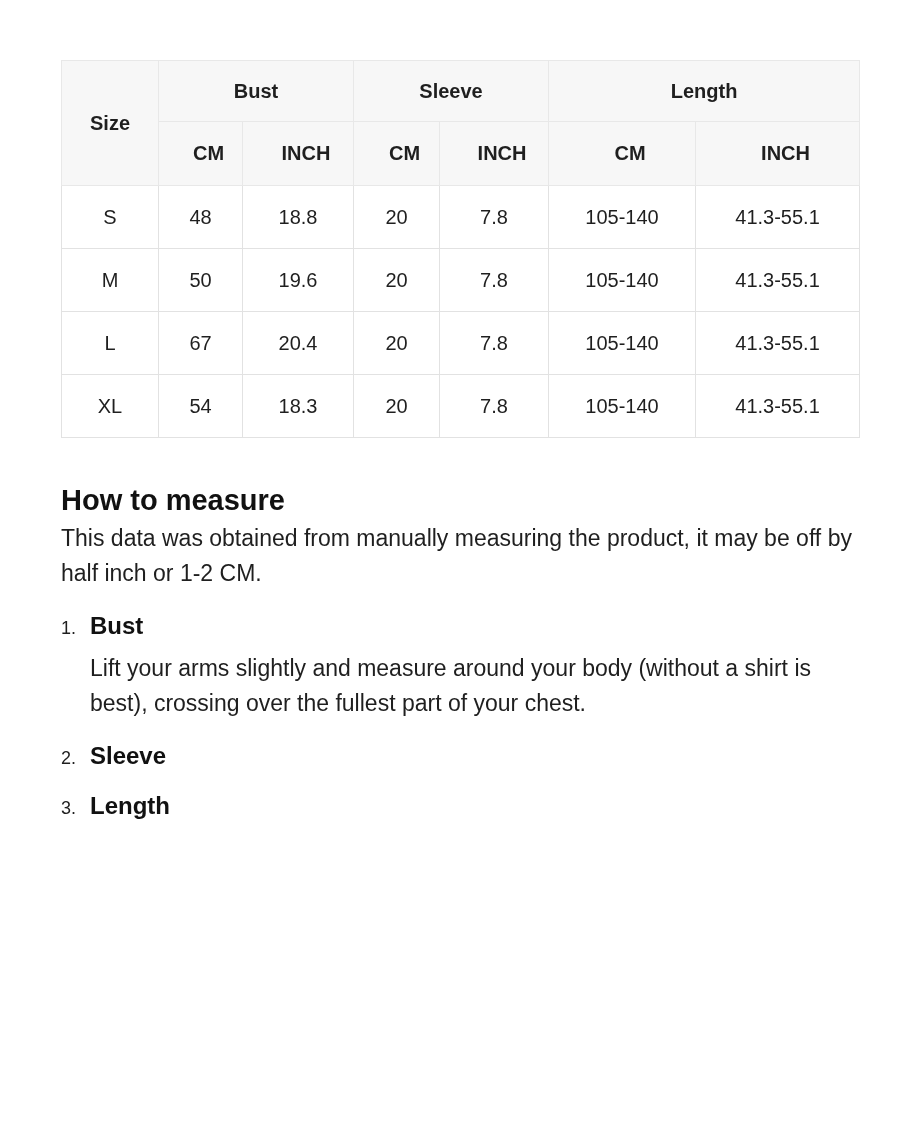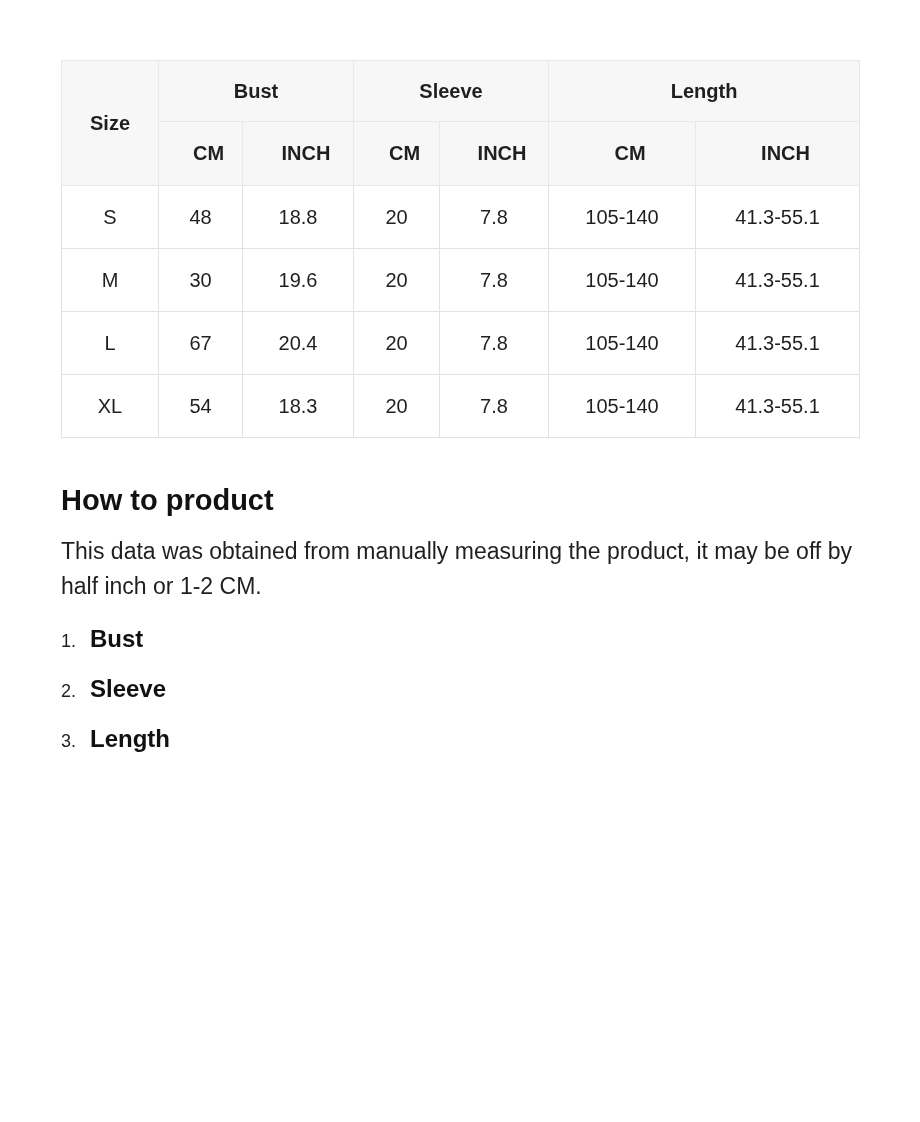--- a/index.html
+++ b/index.html
@@ -46,21 +46,21 @@
 
   
   h2.measure-heading {
     margin: 46px 0 0 0;
     font-size: 29px;
     line-height: 1.15;
     font-weight: 700;
     color: #111111;
   }
   p.intro {
-    margin: 17px 0 0 0;
+    margin: 4px 0 0 0;
     width: 798px;
     font-size: 23px;
     line-height: 1.5;
   }
   .steps { margin-top: 22px; width: 798px; }
   .step + .step { margin-top: 22px; }
   .step-header {
     display: flex;
     align-items: baseline;
   }
@@ -117,21 +117,21 @@
         <td>S</td>
         <td>48</td>
         <td>18.8</td>
         <td>20</td>
         <td>7.8</td>
         <td>105-140</td>
         <td>41.3-55.1</td>
       </tr>
       <tr>
         <td>M</td>
-        <td>30</td>
+        <td>50</td>
         <td>19.6</td>
         <td>20</td>
         <td>7.8</td>
         <td>105-140</td>
         <td>41.3-55.1</td>
       </tr>
       <tr>
         <td>L</td>
         <td>67</td>
         <td>20.4</td>
@@ -145,31 +145,32 @@
         <td>54</td>
         <td>18.3</td>
         <td>20</td>
         <td>7.8</td>
         <td>105-140</td>
         <td>41.3-55.1</td>
       </tr>
     </tbody>
   </table>
 
-  <h2 class="measure-heading">How to product</h2>
+  <h2 class="measure-heading">How to measure</h2>
 
   <p class="intro">This data was obtained from manually measuring the product, it may be off by half inch or 1-2 CM.</p>
 
   <div class="steps">
 
     <div class="step">
       <div class="step-header">
         <span class="step-num">1.</span>
         <span class="step-title">Bust</span>
       </div>
+      <p class="step-desc">Lift your arms slightly and measure around your body (without a shirt is best), crossing over the fullest part of your chest.</p>
     </div>
 
     <div class="step">
       <div class="step-header">
         <span class="step-num">2.</span>
         <span class="step-title">Sleeve</span>
       </div>
     </div>
 
     <div class="step">

